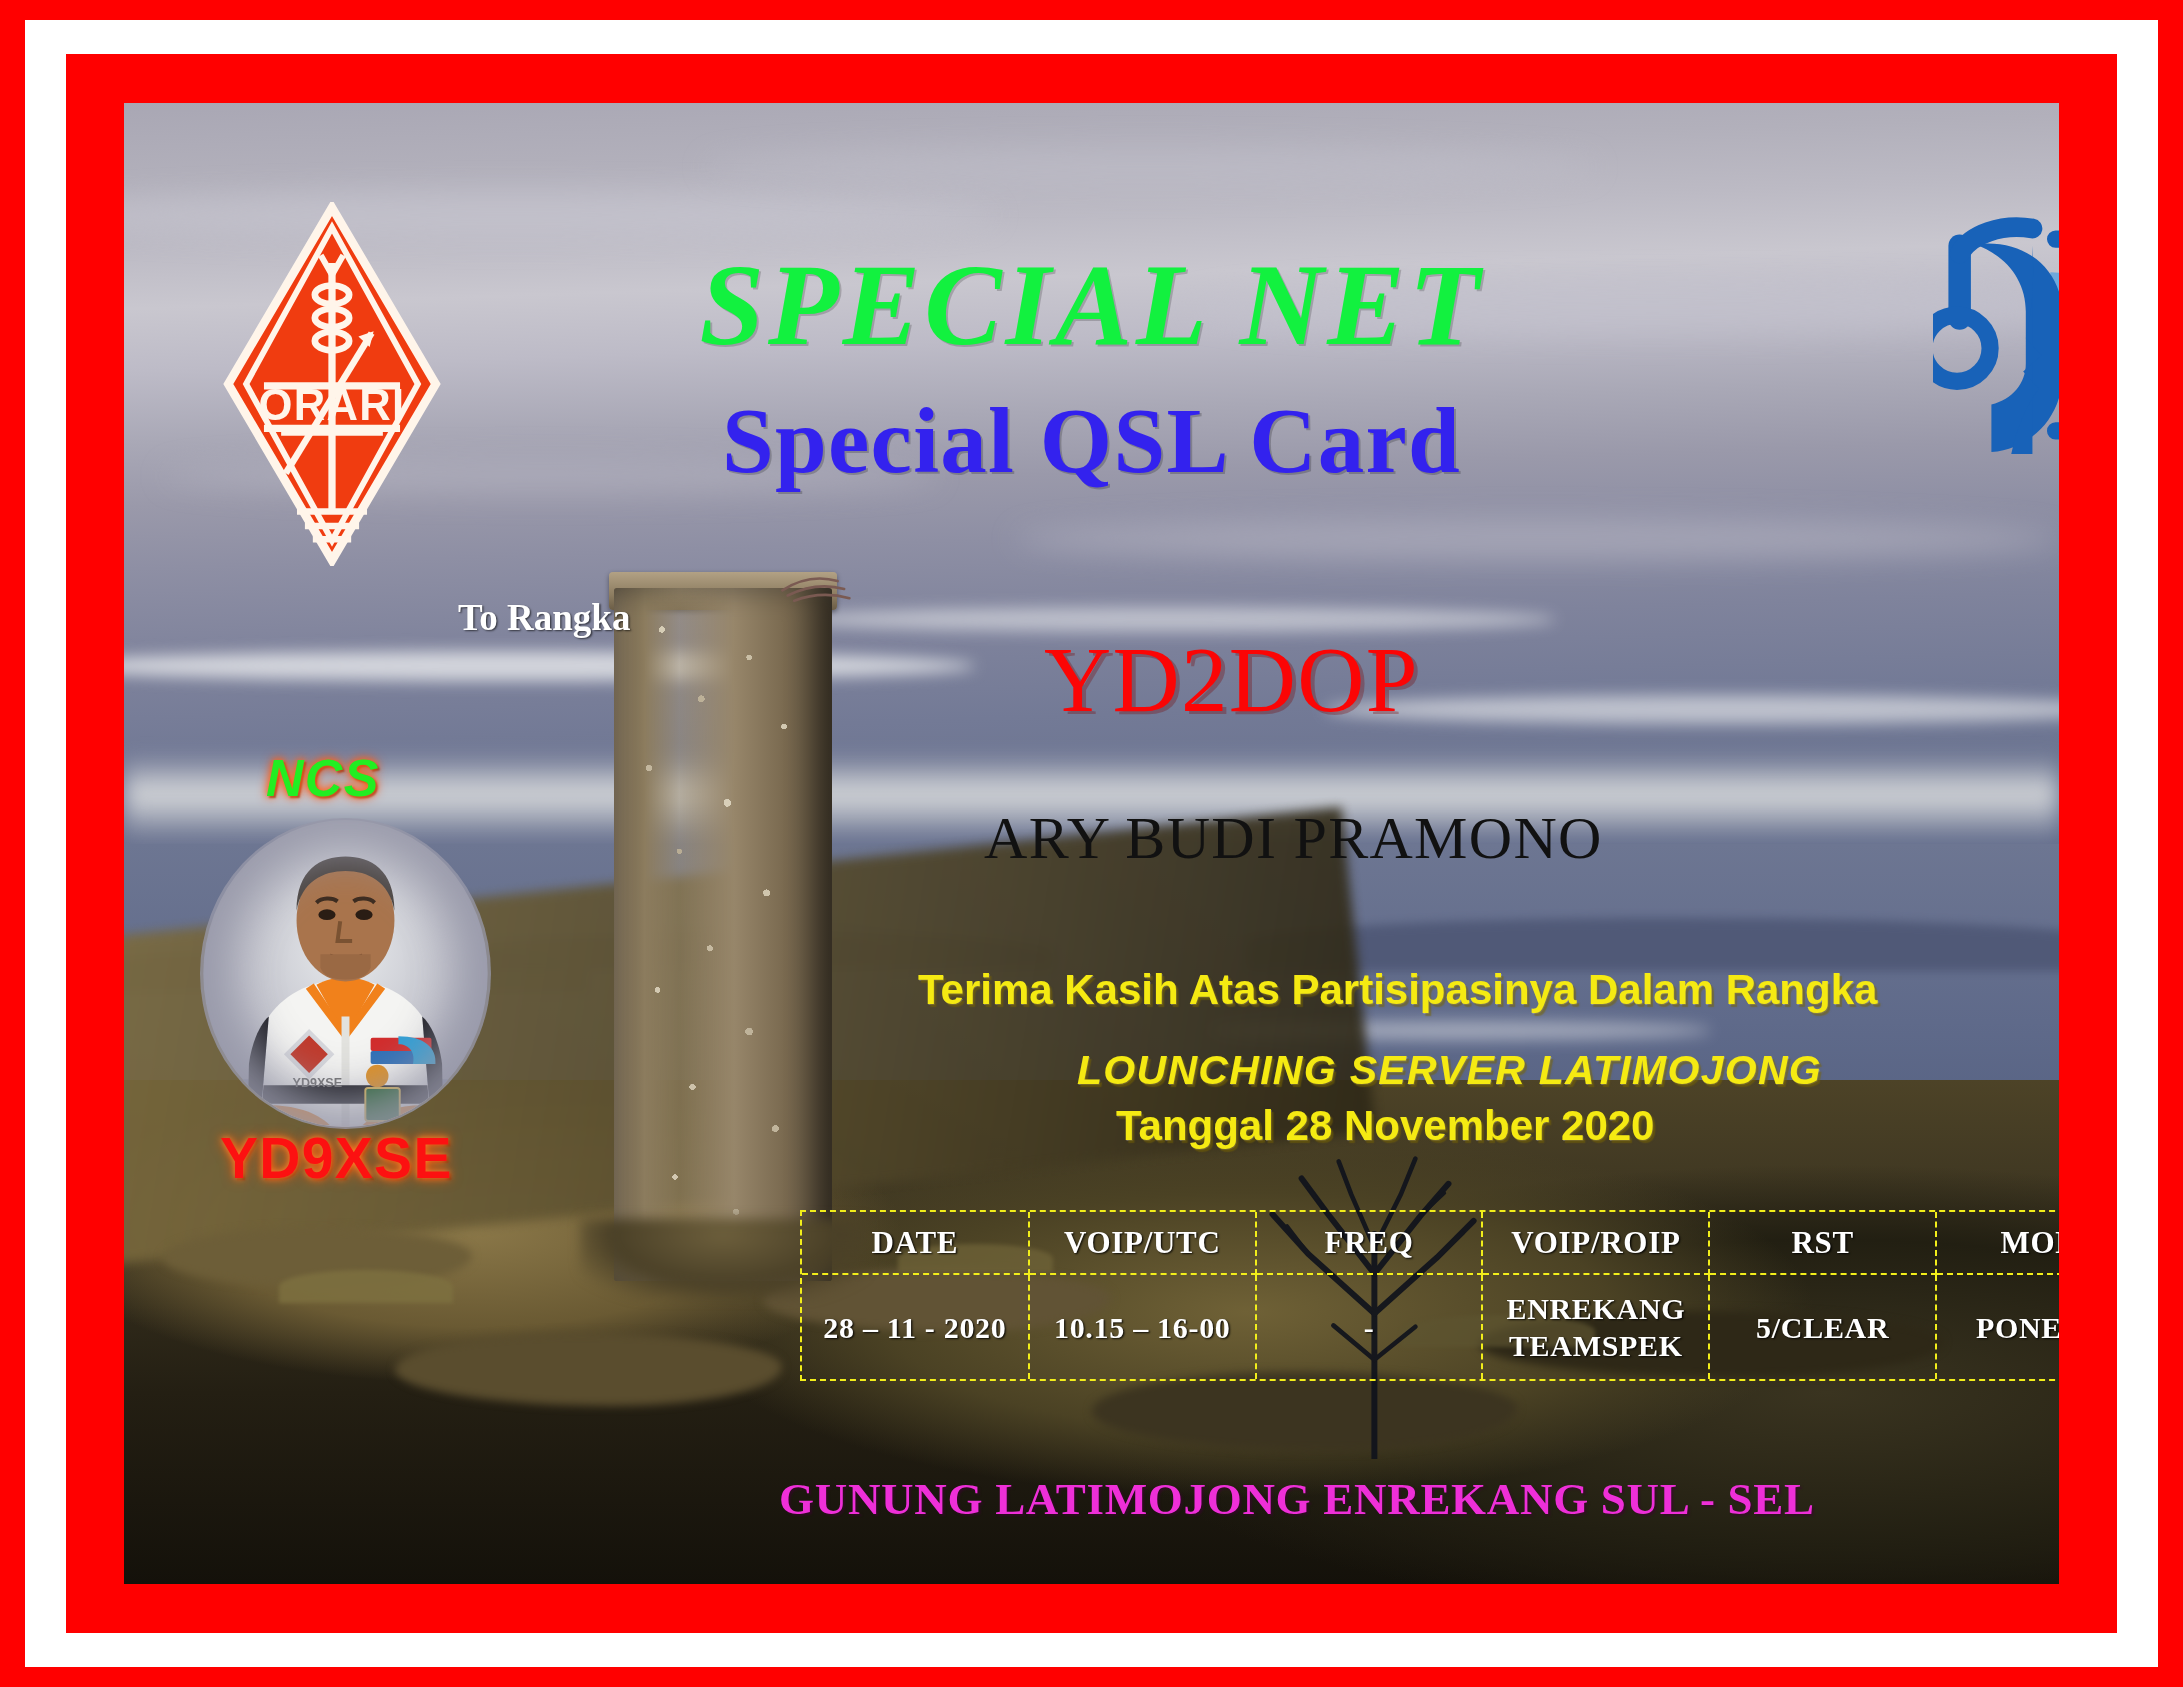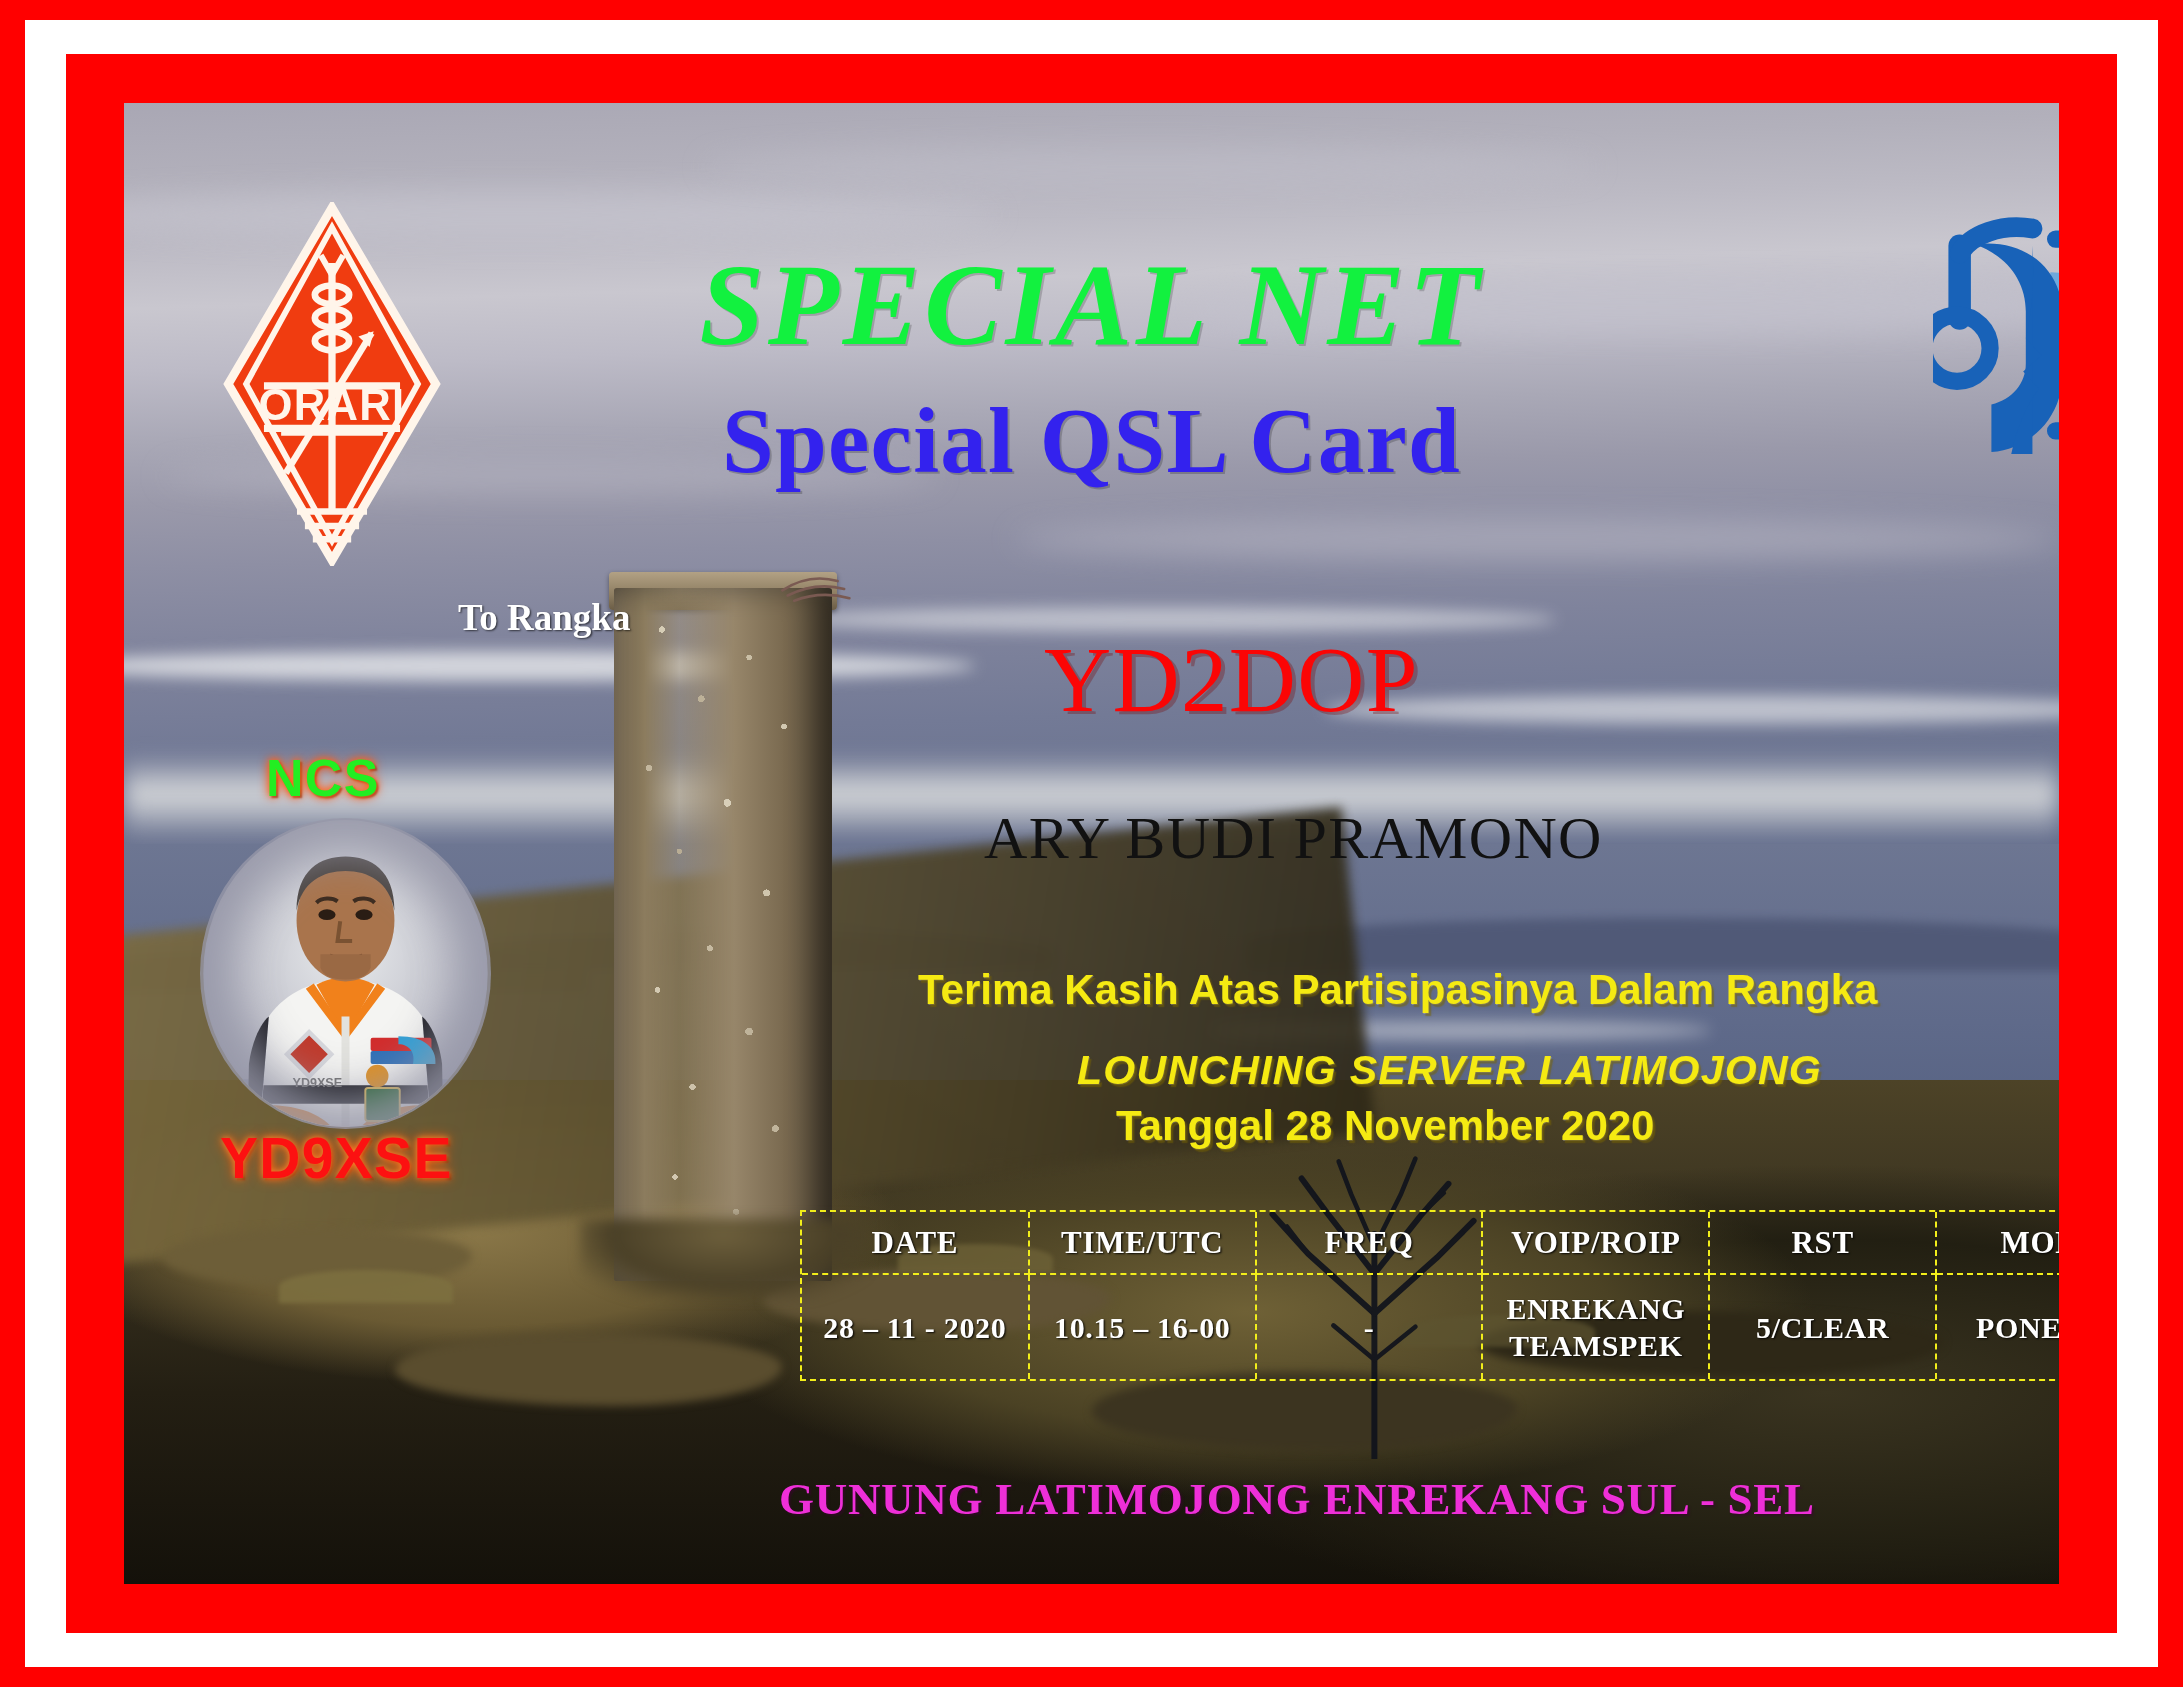--- a/index.html
+++ b/index.html
@@ -92,21 +92,21 @@
      font-family:"Liberation Serif",serif;letter-spacing:1.3px;}
 
   .ylw{color:#f5ea12;font-family:"Liberation Sans",sans-serif;font-weight:bold;
      text-shadow:2.6px 2.6px 1.3px rgba(120,100,0,.55),0.7px 0.7px 0 rgba(255,255,255,.25);}
   #thanks{left:794px;top:863px;font-size:42px;}
   #launch{left:953px;top:930px;font-size:41px;font-style:italic;letter-spacing:1.3px;margin-top:14px;}
   #tanggal{left:992px;top:999px;font-size:42px;}
 
   #ncs{left:142px;top:645px;font-size:52px;font-weight:bold;color:#22ee22;
      font-family:"Liberation Sans",sans-serif;letter-spacing:1.3px;
-     text-shadow:0 0 6.6px #ff6a1e,0 0 12px #ff4400,2px 2px 2px rgba(120,30,0,.75);}
+     text-shadow:0 0 6.6px #ff6a1e,0 0 12px #ff4400,2px 2px 2px rgba(120,30,0,.75);font-style:italic;}
   #ncs-call{left:96px;top:1022px;font-size:57px;font-weight:bold;color:#fc1111;
      font-family:"Liberation Sans",sans-serif;letter-spacing:1.3px;
      text-shadow:0 0 6.6px #ff8a33,0 0 13.2px #ff5500,2px 2px 2px rgba(120,30,0,.7);}
 
   #addr{left:66px;top:1128px;font-size:31px;font-weight:bold;color:#16e7e7;
      font-family:"Liberation Sans",sans-serif;line-height:38px;letter-spacing:0.7px;
      text-shadow:1.3px 1.3px 2px rgba(0,0,0,.75);}
   #addr div{white-space:nowrap;}
 
   #location{left:655px;top:1370px;font-size:45px;font-weight:bold;color:#ee2fd8;
@@ -318,21 +318,21 @@
       <div>KELURAHAN AWIYO DISTRIK</div>
       <div>ABEPURA</div>
       <div>KOTA JAYAPURA PAPUA</div>
     </div>
 
     <div id="logtable">
       <table>
         <tbody>
                 <tr>
           <th>DATE</th>
-          <th>TIME/UTC</th>
+          <th>VOIP/UTC</th>
           <th>FREQ</th>
           <th>VOIP/ROIP</th>
           <th>RST</th>
           <th>MODE</th>
         </tr>
         <tr>
           <td>28 – 11 - 2020</td>
           <td>10.15 – 16-00</td>
           <td>-</td>
           <td>

